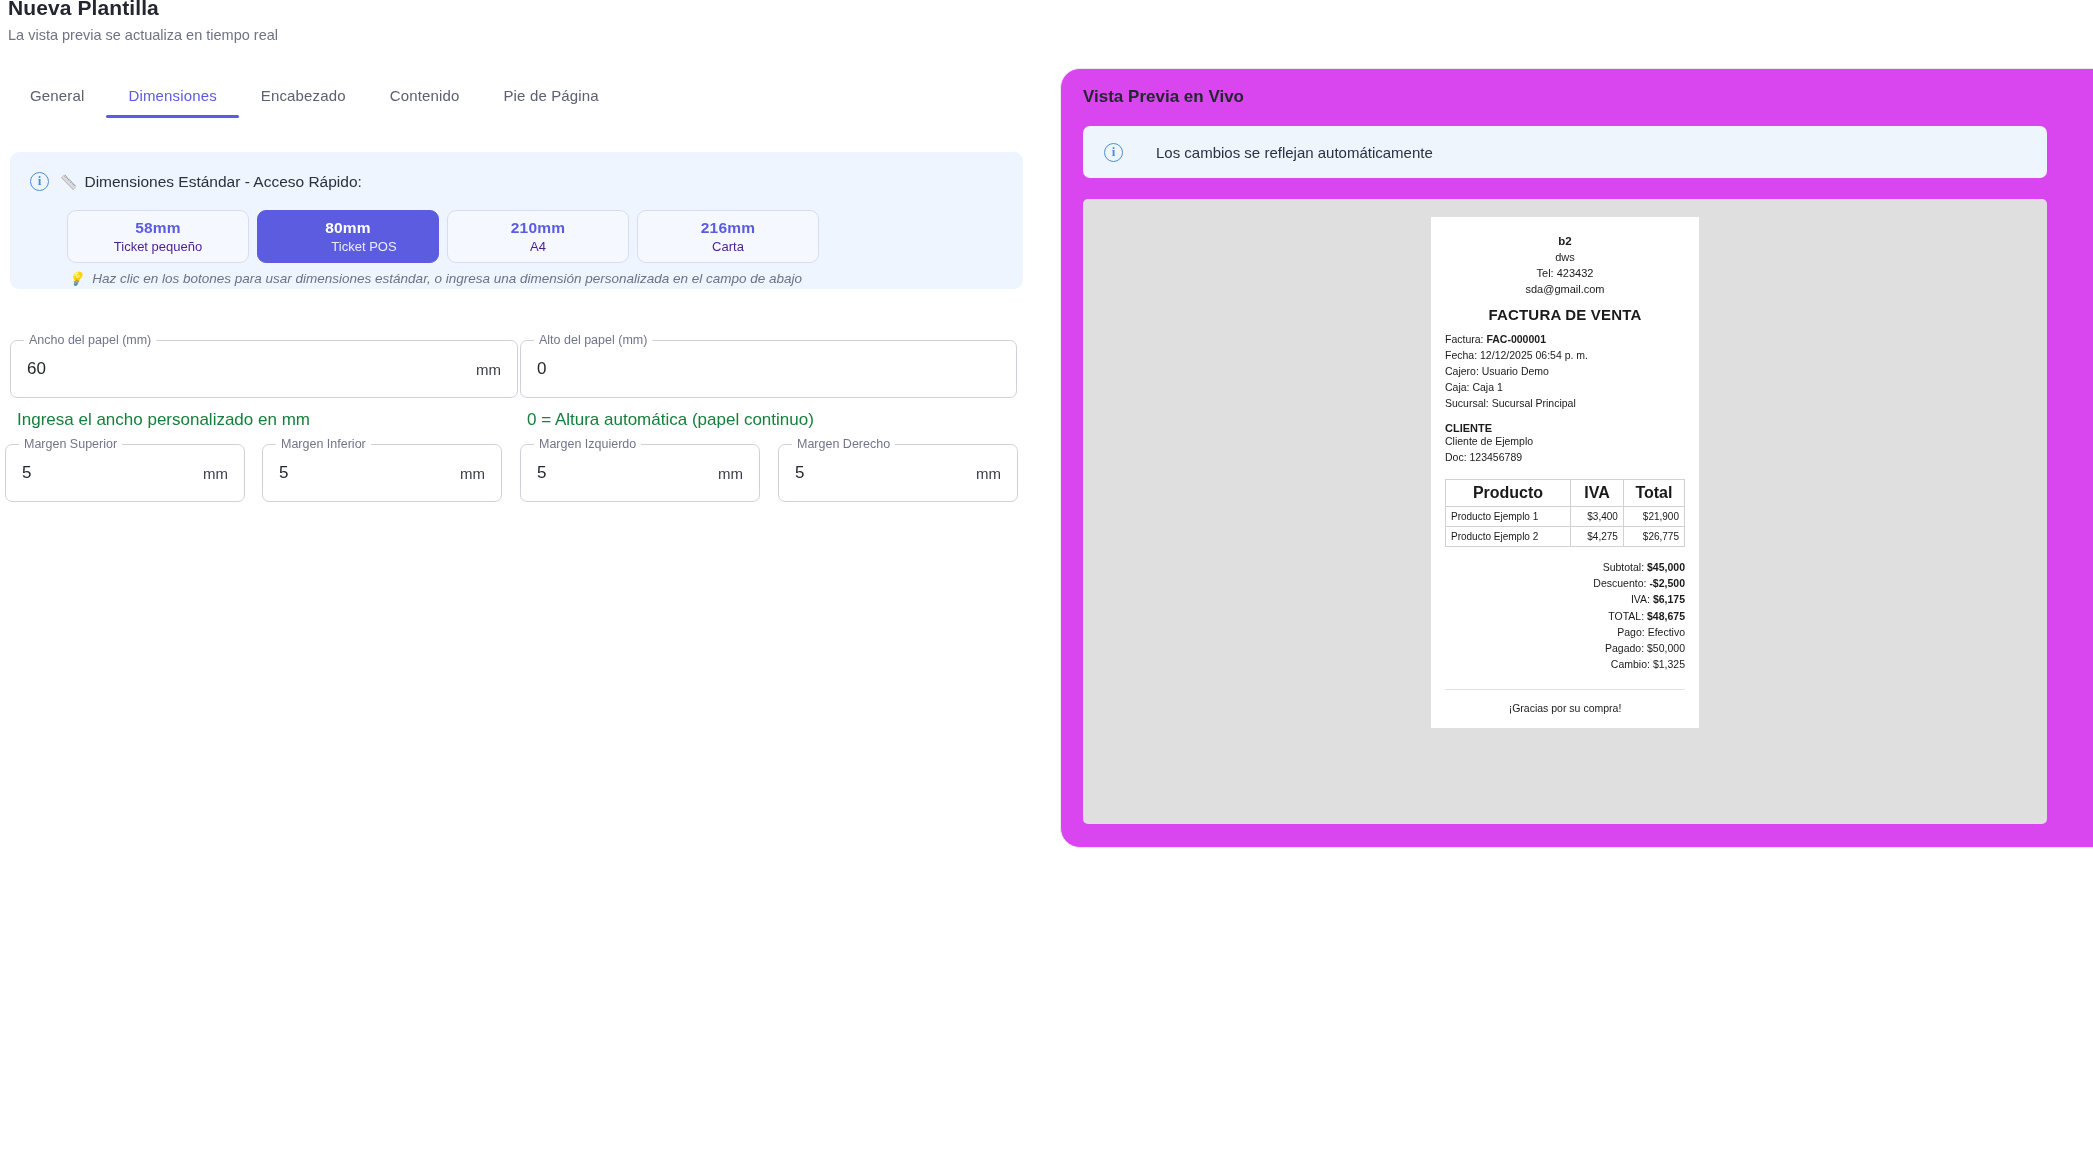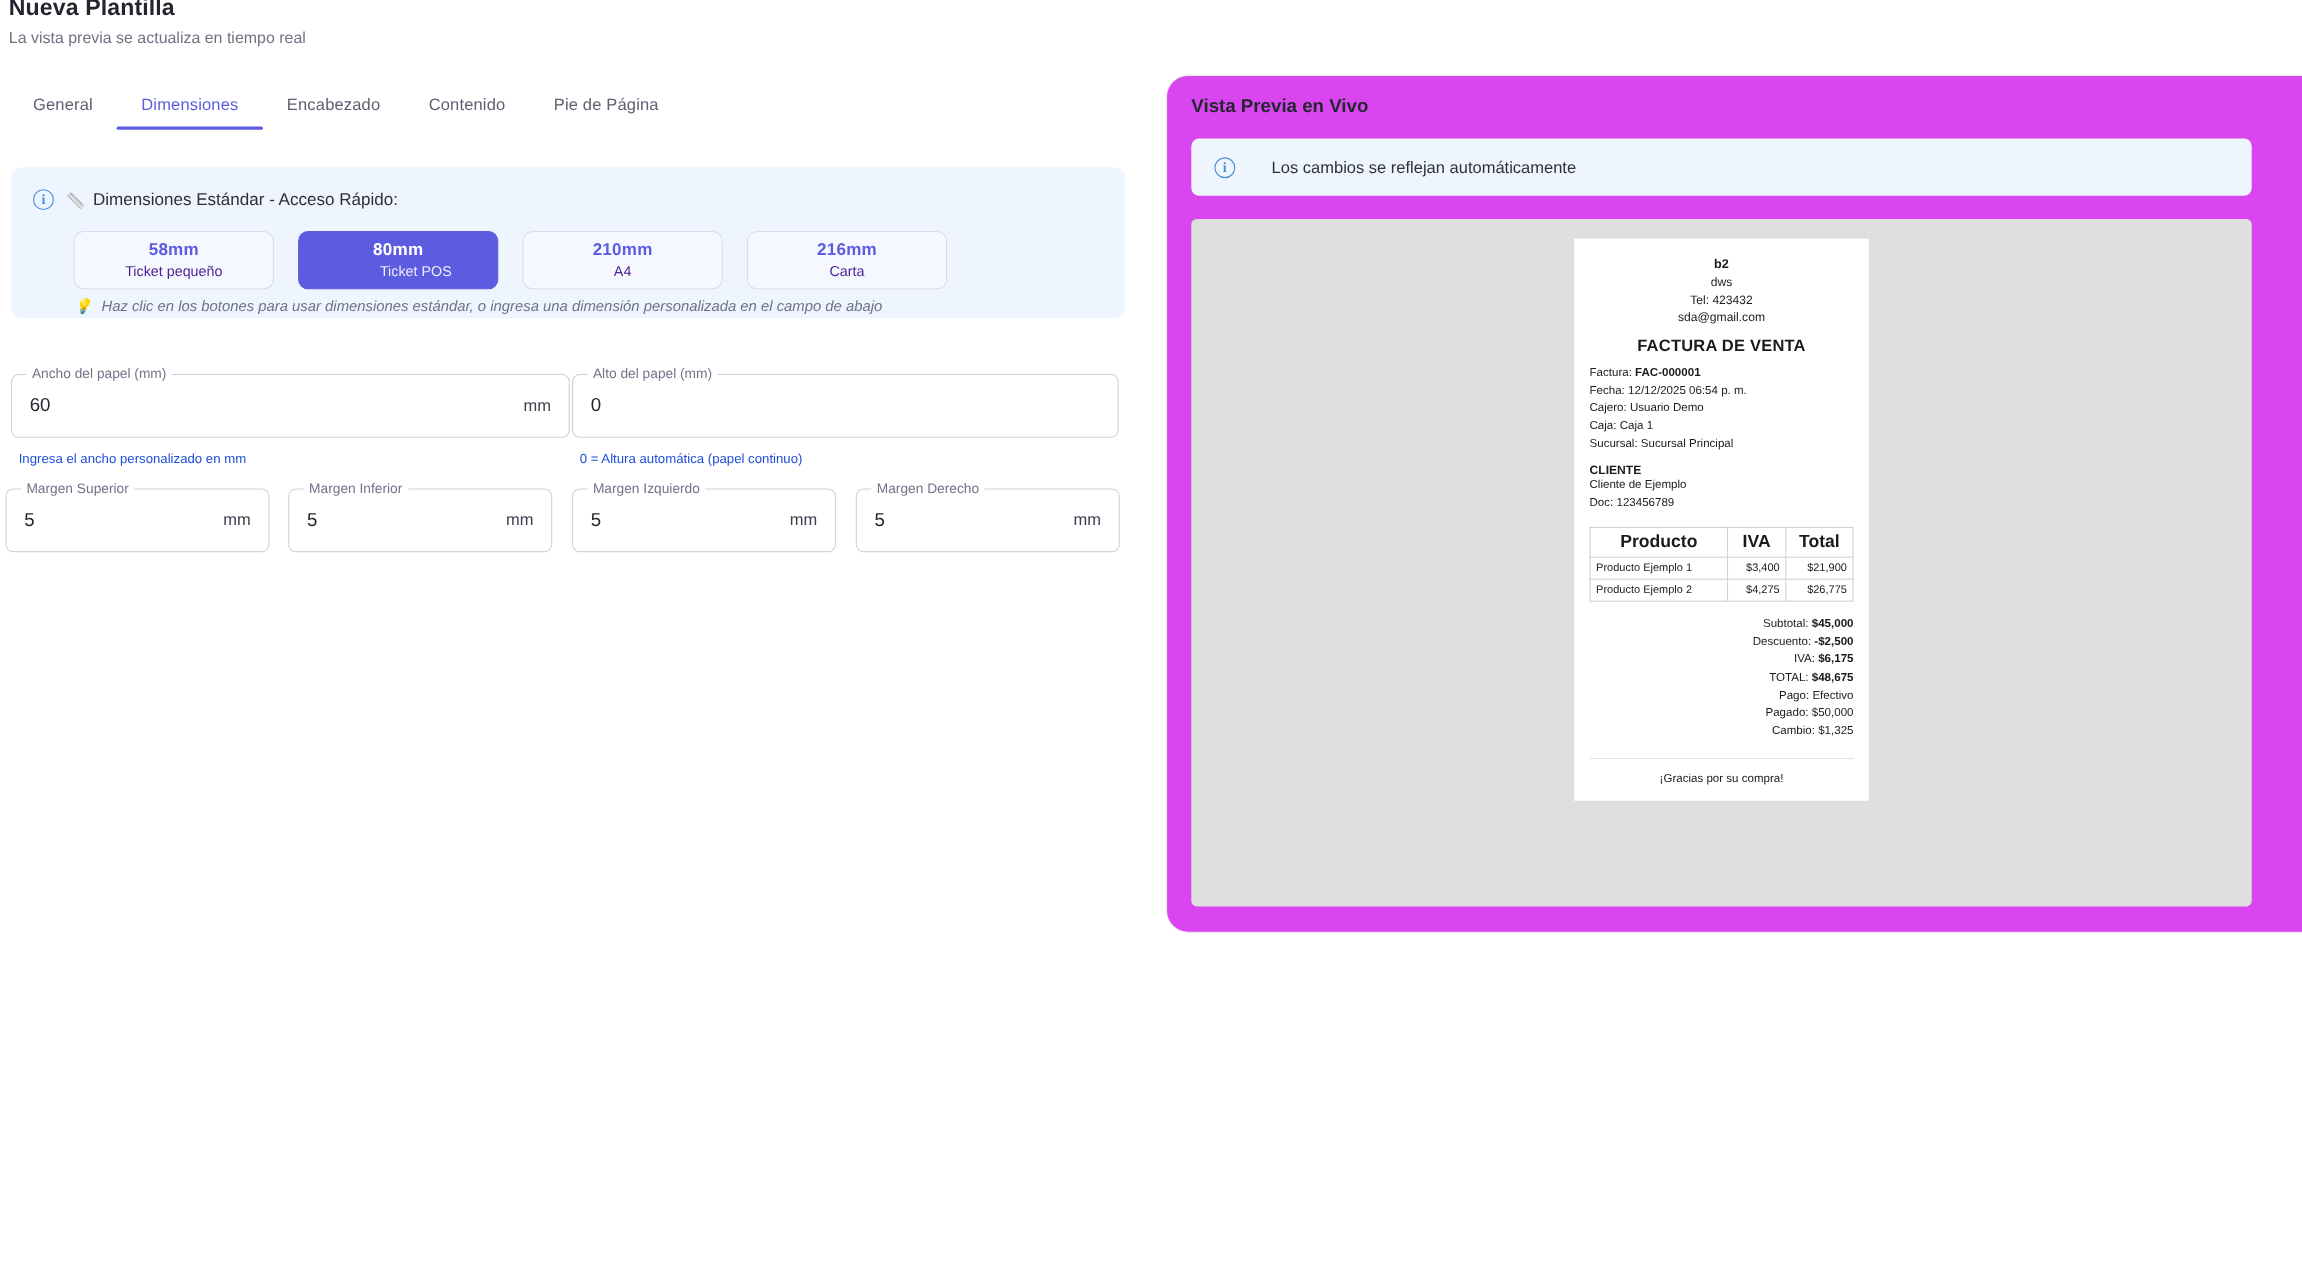--- a/index.html
+++ b/index.html
@@ -55,21 +55,21 @@
     width: 19px; height: 19px; border-radius: 50%;
     border: 1.6px solid #4a90d9; color:#4a90d9;
     font-size: 13px; font-weight: 700; line-height: 16px; text-align: center;
     font-family: "Liberation Serif", serif;
   }
   .quick-head-text { font-size: 15.5px; color:#2c2f3c; display:flex; align-items:center; gap:7px;}
   .ruler-icon { font-size: 14px; filter: grayscale(1) opacity(.75); }
 
   .preset-row {
     position: absolute; left: 57px; top: 58px;
-    display: flex; gap: 22px;
+    display: flex; gap: 8px;
   }
   .preset-btn {
     width: 182px; height: 53px; border-radius: 9px;
     border: 1px solid #d9dcf0; background:#f5f8ff;
     display:flex; flex-direction:column; align-items:center; justify-content:center;
     cursor:pointer; font-family: inherit; gap: 2px;
   }
   .preset-btn .p-main { font-size: 15.5px; font-weight: 700; color:#5c5ce0; letter-spacing:.2px;}
   .preset-btn .p-sub  { font-size: 13px; color:#4c1d95; }
   .preset-btn.selected { background:#5c5ce0; border-color:#5c5ce0; }
@@ -94,21 +94,21 @@
   }
   .field .value {
     position:absolute; left:16px; top:50%; transform:translateY(-50%);
     font-size:17px; color:#24262f;
   }
   .field .suffix {
     position:absolute; right:16px; top:50%; transform:translateY(-50%);
     font-size:15px; color:#3b3e4c;
   }
   .helper {
-    position:absolute; font-size: 12px; color:#1d4ed8;
+    position:absolute; font-size: 17px; color:#15803d;
   }
 
   
   .preview-panel {
     position:absolute; left:1060px; top:68px; width:1158px; height:780px;
     background:#d946ef; border:1px solid #ececee; border-radius:20px;
   }
   .preview-title {
     position:absolute; left:22px; top:18px; font-size:17px; font-weight:600; color:#24262f;
   }

